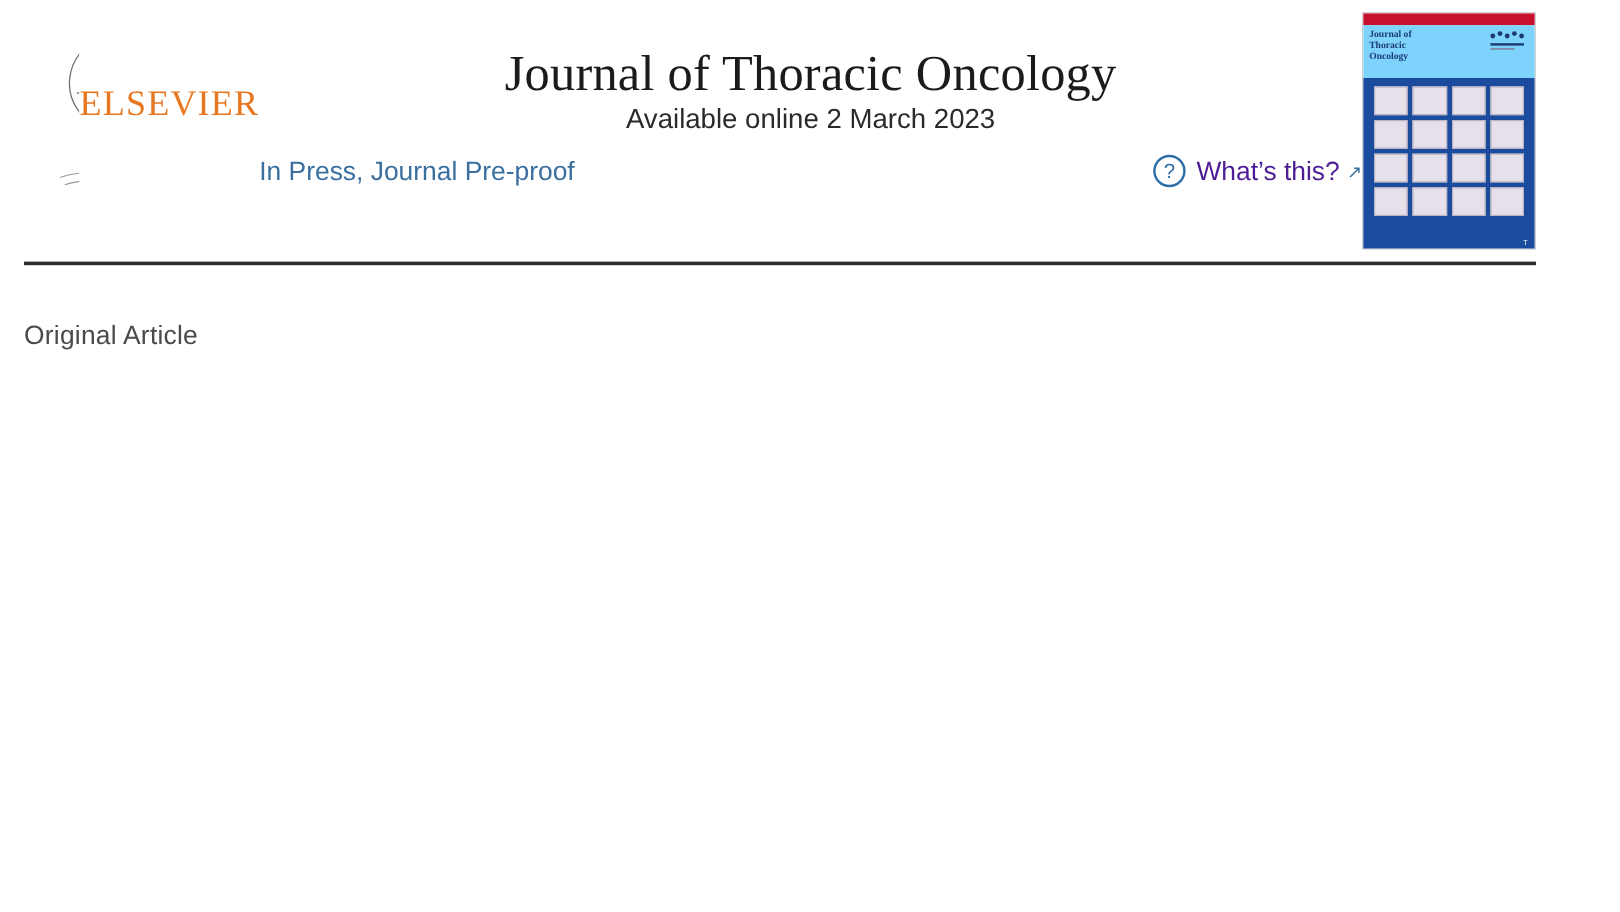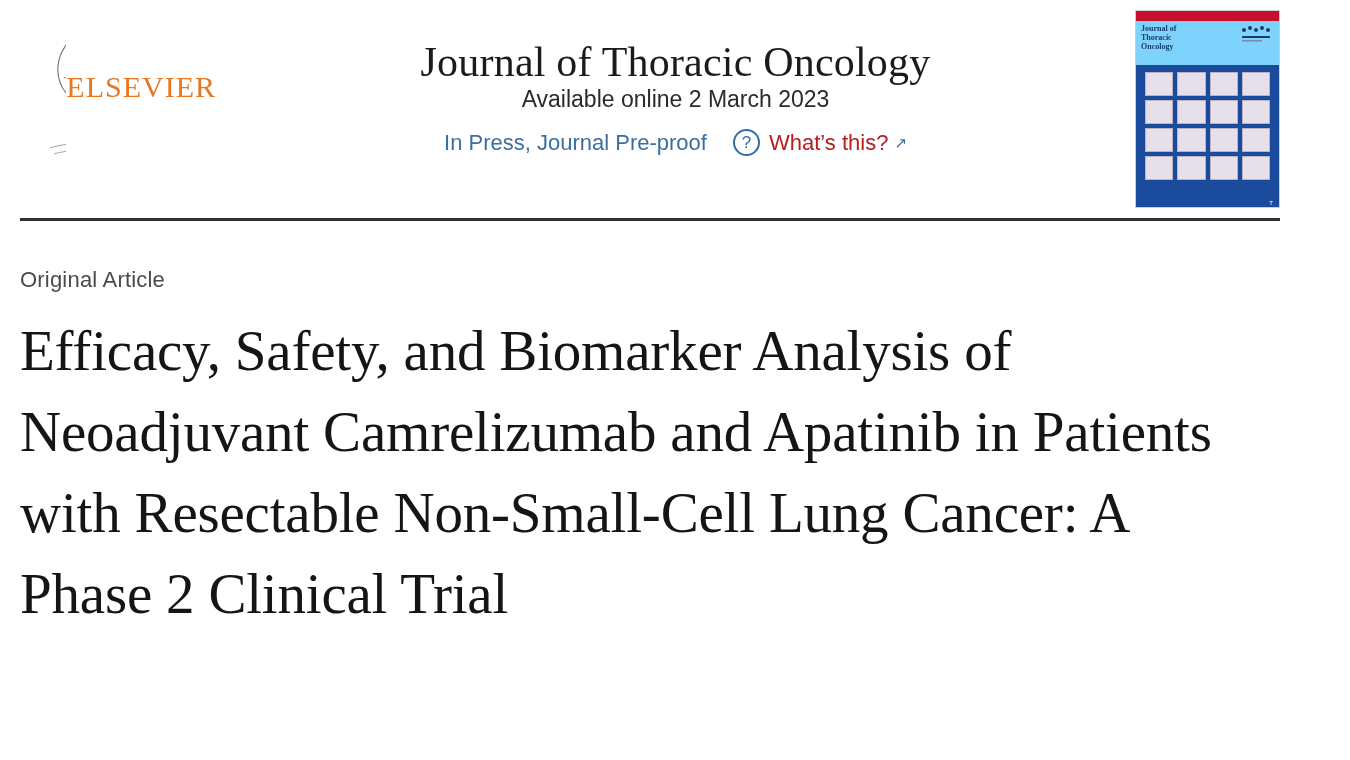--- a/index.html
+++ b/index.html
@@ -74,21 +74,21 @@
     font-family: "Liberation Sans", sans-serif;
     font-size: 23px;
     color: #2a2a2a;
     margin-top: 0;
     font-weight: 400;
   }
   .journal-status-row {
     margin-top: 16px;
     display: flex;
     align-items: center;
-    justify-content: center;
+    justify-content: space-between;
     gap: 26px;
   }
   .press-status {
     font-family: "Liberation Sans", sans-serif;
     font-size: 22px;
     color: #3a6f9f;
   }
   .whats-this {
     display: flex;
     align-items: center;
@@ -104,21 +104,21 @@
     font-family: "Liberation Sans", sans-serif;
     font-size: 17px;
     line-height: 24px;
     text-align: center;
     box-sizing: border-box;
     flex: 0 0 auto;
   }
   .whats-this-label {
     font-family: "Liberation Sans", sans-serif;
     font-size: 22px;
-    color: #b91c1c;
+    color: #4c1d95;
   }
   .ext-arrow {
     font-family: "Liberation Sans", sans-serif;
     font-size: 15px;
     color: #3a6f9f;
     margin-left: -3px;
   }
 
   
   .cover {
@@ -323,16 +323,15 @@
         <div class="cover-foot">T</div>
       </div>
     </div>
 
   </div>
 
   <hr class="rule">
 
   <div class="article">
     <div class="article-type">Original Article</div>
-    <h1 class="article-title">Efficacy, Safety, and Biomarker Analysis of Neoadjuvant Camrelizumab and Apatinib in Patients with Resectable Non-Small-Cell Lung Cancer: A Phase 2 Clinical Trial</h1>
   </div>
 
 </div>
 
 </body></html>

